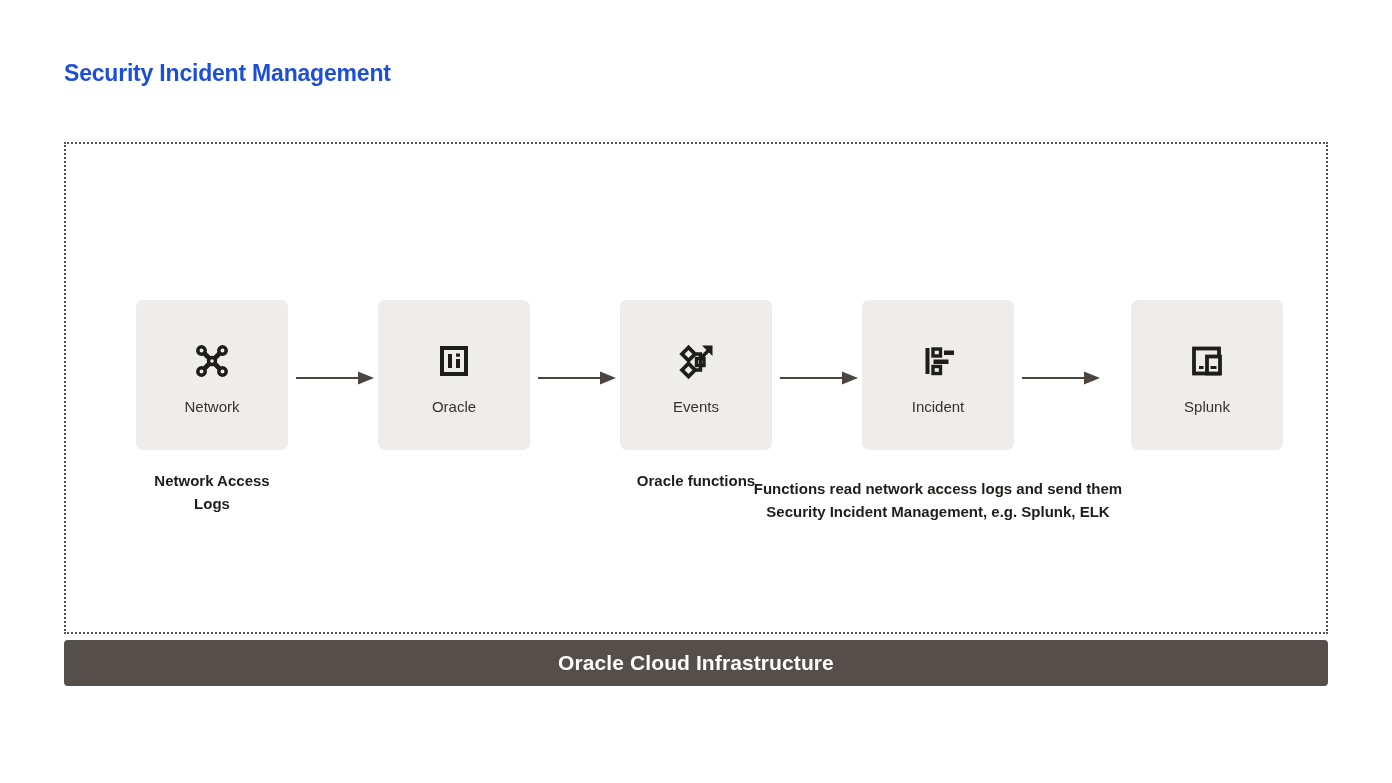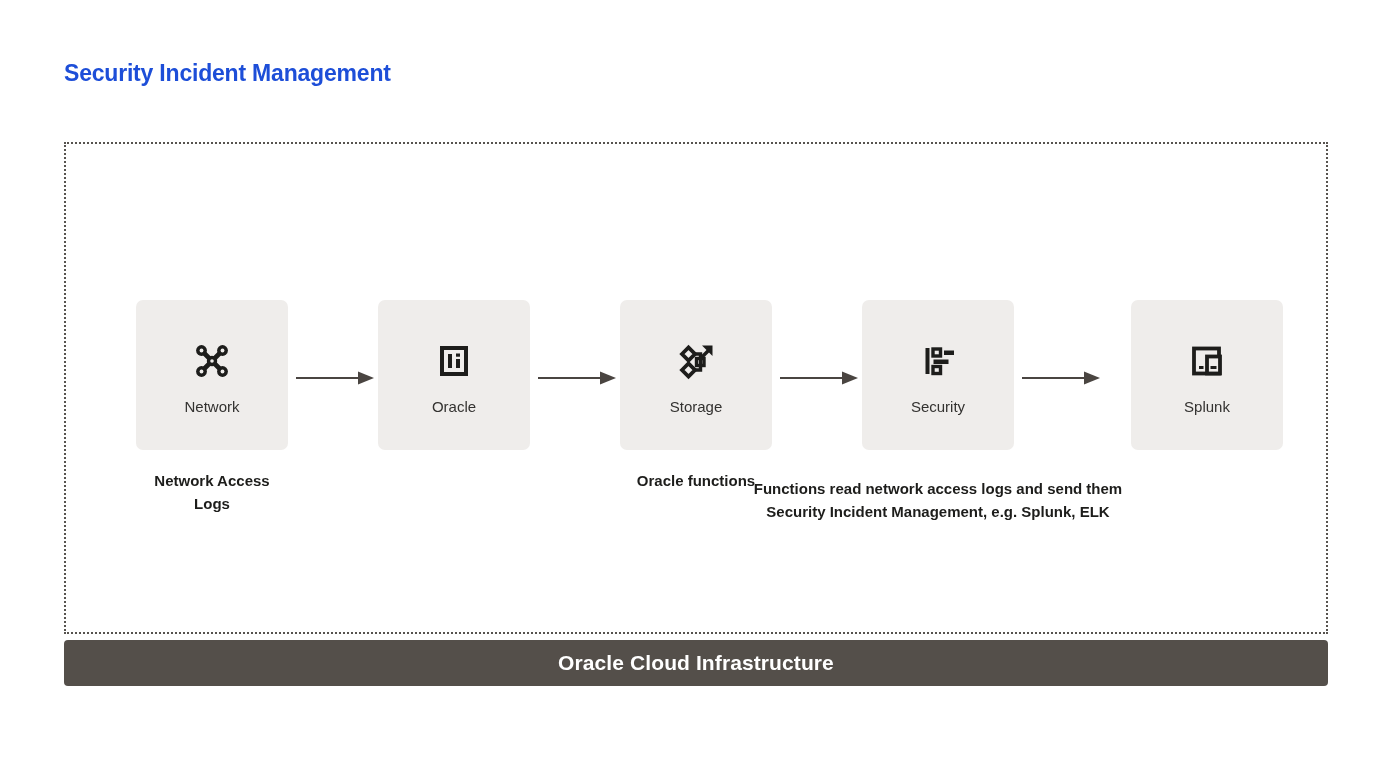--- a/index.html
+++ b/index.html
@@ -189,21 +189,21 @@
       <span class="node-icon">
         <svg viewBox="0 0 48 48" width="48" height="48" aria-hidden="true">
           <path d="M10 17 L16.5 10.5 L23 17 L16.5 23.5 Z" fill="none" stroke="#1d1d1b" stroke-width="3.8"></path>
           <path d="M10 33 L16.5 26.5 L23 33 L16.5 39.5 Z" fill="none" stroke="#1d1d1b" stroke-width="3.8"></path>
           <path d="M23 17 L28.5 17 L28.5 33 L23 33" fill="none" stroke="#1d1d1b" stroke-width="3.4"></path>
           <rect x="24.5" y="21.5" width="7.5" height="7" fill="none" stroke="#1d1d1b" stroke-width="3.4"></rect>
           <line x1="30" y1="20" x2="38.5" y2="11.5" stroke="#1d1d1b" stroke-width="3.6"></line>
           <polygon points="40.5,8.5 40.5,19 30,8.5" fill="#1d1d1b"></polygon>
         </svg>
       </span>
-      <span class="node-label">Storage</span>
+      <span class="node-label">Events</span>
     </div>
     <div class="node-caption">Oracle functions</div>
   </div>
 
   <div class="arrow" style="left:716px;width:80px;">
     <svg width="80" height="16" viewBox="0 0 80 16">
       <line x1="0" y1="8" x2="64" y2="8" stroke="#4a4541" stroke-width="2"></line>
       <polygon points="62,1.5 78,8 62,14.5" fill="#4a4541"></polygon>
     </svg>
   </div>
@@ -212,21 +212,21 @@
     <div class="node-card">
       <span class="node-icon">
         <svg viewBox="0 0 48 48" width="48" height="48" aria-hidden="true">
           <rect x="11.5" y="11" width="4" height="26" fill="#1d1d1b"></rect>
           <rect x="19" y="12" width="7.5" height="7" fill="none" stroke="#1d1d1b" stroke-width="3.4"></rect>
           <rect x="30" y="13.5" width="10" height="4.5" fill="#1d1d1b"></rect>
           <rect x="19.5" y="22.5" width="15" height="4.5" fill="#1d1d1b"></rect>
           <rect x="19" y="29.5" width="7.5" height="7" fill="none" stroke="#1d1d1b" stroke-width="3.4"></rect>
         </svg>
       </span>
-      <span class="node-label">Security</span>
+      <span class="node-label">Incident</span>
     </div>
     <div class="node-caption wide">Functions read network access logs and send them
 Security Incident Management, e.g. Splunk, ELK</div>
   </div>
 
   <div class="arrow" style="left:958px;width:80px;">
     <svg width="80" height="16" viewBox="0 0 80 16">
       <line x1="0" y1="8" x2="64" y2="8" stroke="#4a4541" stroke-width="2"></line>
       <polygon points="62,1.5 78,8 62,14.5" fill="#4a4541"></polygon>
     </svg>

